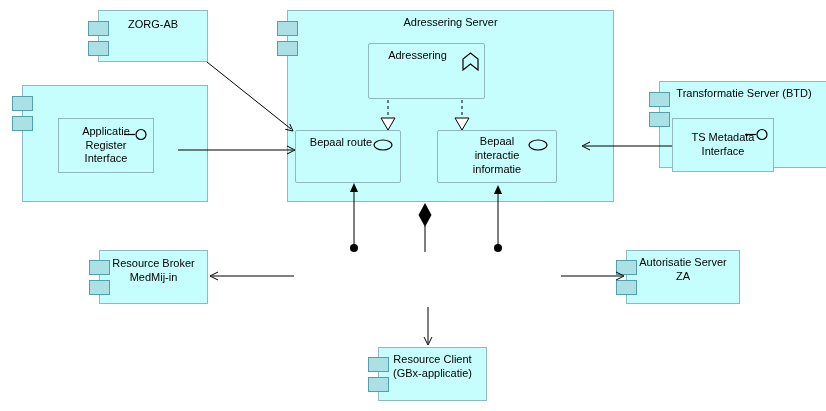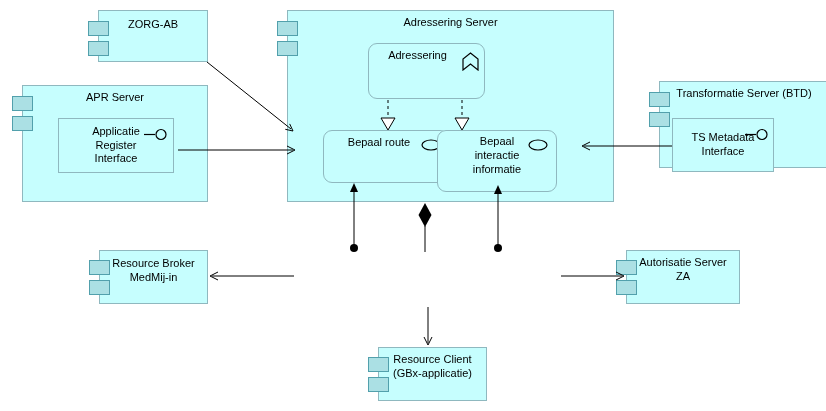--- a/index.html
+++ b/index.html
@@ -5,21 +5,21 @@
   html,body{margin:0;padding:0;background:#fff;}
   .canvas{
     position:relative;width:826px;height:411px;background:#ffffff;
     font-family:"Liberation Sans",sans-serif;font-size:11px;color:var(--text,#000);
     overflow:hidden;
   }
   .node{
     position:absolute;background:var(--node-fill,#C6FEFE);
     border:1px solid var(--node-border,#8FB8BF);box-sizing:border-box;
   }
-  .rounded{border-radius:9px;}
+  .rounded{border-radius:2px;}
   .title{text-align:center;padding-top:5px;line-height:1.2;}
   .pad7{padding-top:7px;}
   .label{white-space:pre-line;text-align:center;line-height:1.25;}
   .vcenter{display:flex;align-items:center;justify-content:center;}
   .comp-icon{
     position:absolute;width:21px;height:15px;left:-11px;
     background:var(--icon-fill,#ABE0E4);border:1px solid var(--icon-border,#52A0AC);
     box-sizing:border-box;
   }
   .i1{top:10px;}.i2{top:30px;}
@@ -39,24 +39,23 @@
 
   <div class="node" style="left:98px;top:10px;width:110px;height:52px;">
     <span class="comp-icon i1"></span>
     <span class="comp-icon i2"></span>
     <div class="title pad7">ZORG-AB</div>
   </div>
 
   <div class="node" style="left:22px;top:85px;width:186px;height:117px;">
     <span class="comp-icon i1"></span>
     <span class="comp-icon i2"></span>
-    <div class="title">APR Server</div>
   </div>
 
-  <div class="node vcenter" style="left:58px;top:118px;width:116px;height:55px;">
+  <div class="node vcenter" style="left:58px;top:118px;width:96px;height:55px;">
     <div class="label">Applicatie
 Register
 Interface</div>
     <svg class="abs" style="right:5px;top:9px;" width="24" height="13">
       <line class="glyph" x1="0" y1="6.5" x2="11" y2="6.5"></line>
       <circle class="glyph" cx="17" cy="6.5" r="5"></circle>
     </svg>
   </div>
 
   <div class="node" style="left:255px;top:10px;width:327px;height:192px;margin-left:32px;">
@@ -65,28 +64,28 @@
     <div class="title">Adressering Server</div>
   </div>
 
   <div class="node rounded" style="left:368px;top:43px;width:117px;height:56px;">
     <div class="title" style="padding-right:18px;">Adressering</div>
     <svg class="abs" style="right:5px;top:8px;" width="17" height="19">
       <polygon class="glyph" points="1,18 1,7 8.5,1 16,7 16,18 8.5,12"></polygon>
     </svg>
   </div>
 
-  <div class="node rounded" style="left:295px;top:130px;width:126px;height:53px;margin-left:28px;">
+  <div class="node rounded" style="left:295px;top:130px;width:106px;height:53px;">
     <div class="title" style="padding-right:14px;">Bepaal route</div>
     <svg class="abs" style="right:7px;top:8px;" width="20" height="12">
       <ellipse class="glyph" cx="10" cy="6" rx="9" ry="5"></ellipse>
     </svg>
   </div>
 
-  <div class="node rounded" style="left:437px;top:130px;width:120px;height:62px;">
+  <div class="node rounded" style="left:437px;top:130px;width:120px;height:53px;">
     <div class="label" style="padding-top:4px;">Bepaal
 interactie
 informatie</div>
     <svg class="abs" style="right:8px;top:8px;" width="20" height="12">
       <ellipse class="glyph" cx="10" cy="6" rx="9" ry="5"></ellipse>
     </svg>
   </div>
 
   <div class="node" style="left:659px;top:81px;width:170px;height:87px;">
     <span class="comp-icon i1"></span>

